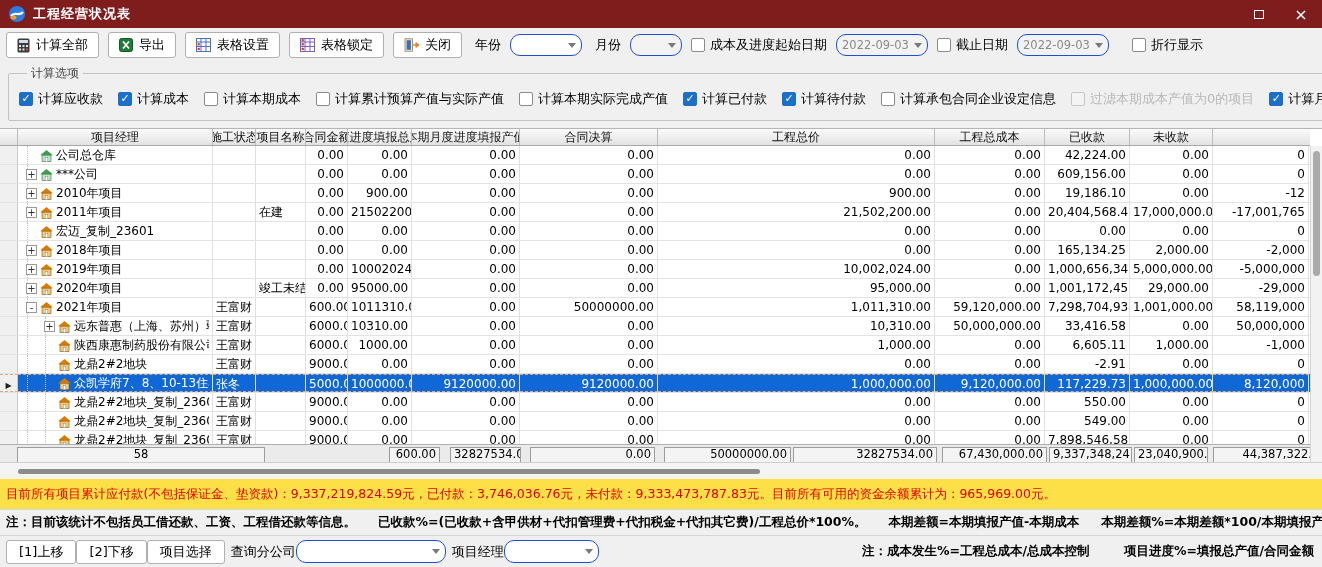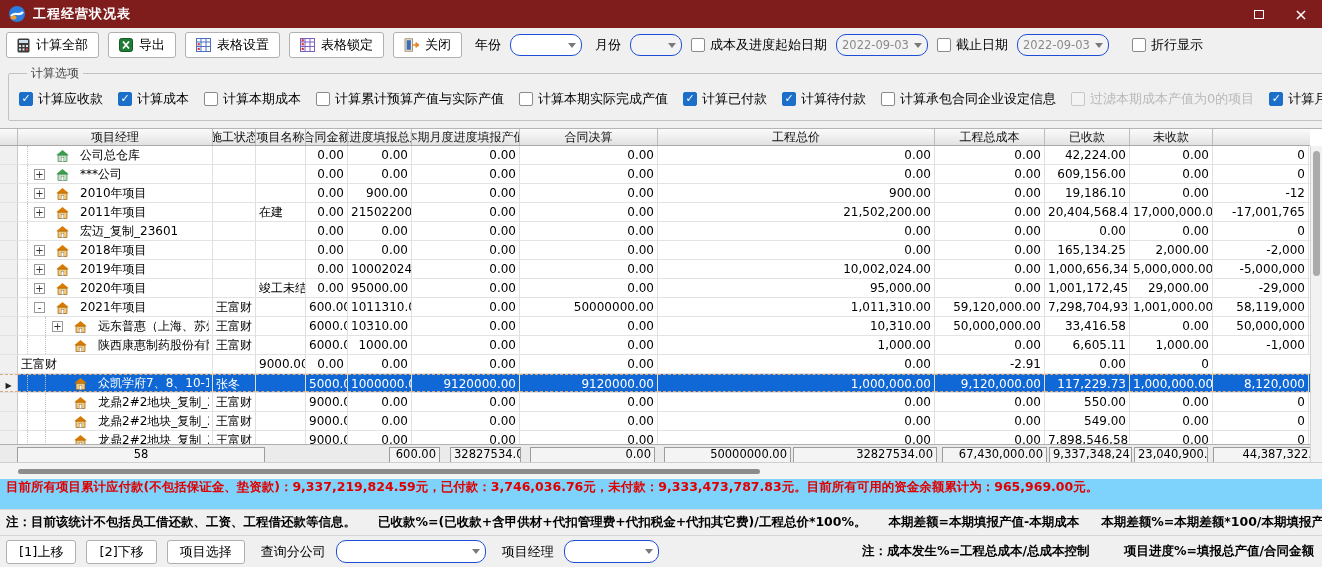--- a/index.html
+++ b/index.html
@@ -42,21 +42,21 @@
   .gridwrap{position:relative;height:350px;background:#fff;border-top:1px solid #b5b5b5}
   .ghead,.grow{display:grid;grid-template-columns:18px 195px 43px 50px 42px 64px 108px 138px 277px 110px 85px 83px 96px;width:1310px}
   .ghead{height:17px;background:linear-gradient(#fbfbfb,#e2e2e2);border-bottom:1px solid #a8a8a8}
   .ghead>div{border-right:1px solid #bdbdbd;font-size:12px;display:flex;align-items:center;justify-content:center;overflow:hidden;white-space:nowrap;color:#111}
   .gbody{height:298px;overflow:hidden;background:#fff}
   .grow{height:19px;border-bottom:1px solid #e3e3e3;background:#fff}
   .grow>div{border-right:1px solid #e0e0e0;font-size:12px;line-height:18px;overflow:hidden;white-space:nowrap;padding:0 3px}
   .grow>div:nth-child(n+5){text-align:right}
   .c-sel{background:#f0f0f0;border-right:1px solid #c9c9c9!important;padding:0!important;text-align:center}
   .marker{font-size:8px;line-height:18px;color:#222}
-  .c-name{display:flex;align-items:center;gap:11px;position:relative;padding-left:3px!important}
+  .c-name{display:flex;align-items:center;gap:3px;position:relative;padding-left:3px!important}
   .c-name::before{content:"";position:absolute;left:9px;top:0;bottom:0;border-left:1px dotted #c4c4c4}
   .lvl2 .c-name::after{content:"";position:absolute;left:27px;top:0;bottom:0;border-left:1px dotted #c4c4c4}
   .indent{flex:0 0 2px}
   .lvl2 .indent{flex:0 0 20px}
   .expander,.expander-ph{flex:0 0 11px;width:11px;height:11px}
   .expander{border:1px solid #999;background:#fff;font-size:10px;line-height:9px;text-align:center;color:#333;z-index:1}
   .house{flex:0 0 13px;height:12px;z-index:1}
   .house.company .roof{fill:#3a9e4e}.house.company .bdy{fill:#bfe0c4;stroke:#2c7a3c;stroke-width:.6}
   .house.project .roof{fill:#d97b00}.house.project .bdy{fill:#f2c879;stroke:#8a5200;stroke-width:.6}
   .house .door{fill:#fff;stroke:#777;stroke-width:.4}
@@ -73,26 +73,26 @@
   .sb5{left:664px;width:127px}.sb6{left:793px;width:144px}.sb7{left:942px;width:105px}.sb8{left:1049px;width:83px}
   .sb9{left:1134px;width:74px}.sb10{left:1213px;width:103px}
 
   
   .vscroll{position:absolute;right:0;top:17px;width:12px;height:316px;background:#f2f2f2;border-left:1px solid #d5d5d5}
   .vthumb{position:absolute;left:2px;right:2px;top:5px;height:125px;background:#ababab;border-radius:4px}
   .hscroll{position:relative;height:17px;background:#f4f4f4;border-top:1px solid #cfcfcf}
   .hthumb{position:absolute;left:18px;width:742px;top:6px;height:5px;background:#8c8c8c;border-radius:3px}
 
   
-  .rednote{height:32px;background:#7dd3fc;border-top:1px solid #adadad;border-bottom:1px solid #d8d8d8;display:flex;padding:0 6px;color:#e00000;font-weight:bold;font-size:12.5px;white-space:nowrap;overflow:hidden}
+  .rednote{height:32px;background:#fde047;border-top:1px solid #adadad;border-bottom:1px solid #d8d8d8;display:flex;align-items:center;padding:0 6px;color:#e00000;font-weight:normal;font-size:12.5px;white-space:nowrap;overflow:hidden}
   .blacknote{height:25px;display:flex;align-items:center;padding:0 6px;font-weight:bold;font-size:12.5px;white-space:nowrap;overflow:hidden;background:#f0f0f0}
   .blacknote span{margin-right:22px}
 
   
-  .bottombar{height:32px;background:#f0f0f0;border-top:1px solid #d5d5d5;display:flex;align-items:center;padding:0 6px;gap:10px;white-space:nowrap;position:relative}
+  .bottombar{height:32px;background:#f0f0f0;border-top:1px solid #d5d5d5;display:flex;align-items:center;padding:0 6px;gap:0;white-space:nowrap;position:relative}
   .bbtn{height:24px;background:#fff;border:1px solid #b0b0b0;border-radius:3px;display:inline-flex;align-items:center;padding:0 12px;font-size:13px}
   .blabel{font-size:13px;margin-left:6px}
   .bcombo-branch{width:150px;height:23px}
   .bcombo-mgr{width:95px;height:23px}
   .brnote{position:absolute;right:8px;font-weight:bold;font-size:12.5px}
   .brnote span{margin-left:30px}
 
   .icon{display:inline-block}
 </style>
 </head>
@@ -532,20 +532,30 @@
         <div>0.00</div>
         <div>0.00</div>
         <div>1,000.00</div>
         <div>0.00</div>
         <div>6,605.11</div>
         <div>1,000.00</div>
         <div>-1,000</div>
       </div>
       <div class="grow lvl2">
         <div class="c-sel"></div>
+        <div class="c-name">
+          <span class="indent"></span>
+          <span class="expander-ph"></span>
+          <span class="house project"><svg viewBox="0 0 13 12" width="13" height="12">
+              <polygon class="roof" points="6.5,0 12.8,5.2 0.2,5.2"></polygon>
+              <rect class="bdy" x="2" y="5.2" width="9" height="6.4"></rect>
+              <rect class="door" x="5.2" y="7.4" width="2.6" height="4.2"></rect>
+            </svg></span>
+          <span class="nm">龙鼎2#2地块</span>
+        </div>
         <div>王富财</div>
         <div></div>
         <div>9000.00</div>
         <div>0.00</div>
         <div>0.00</div>
         <div>0.00</div>
         <div>0.00</div>
         <div>0.00</div>
         <div>-2.91</div>
         <div>0.00</div>

